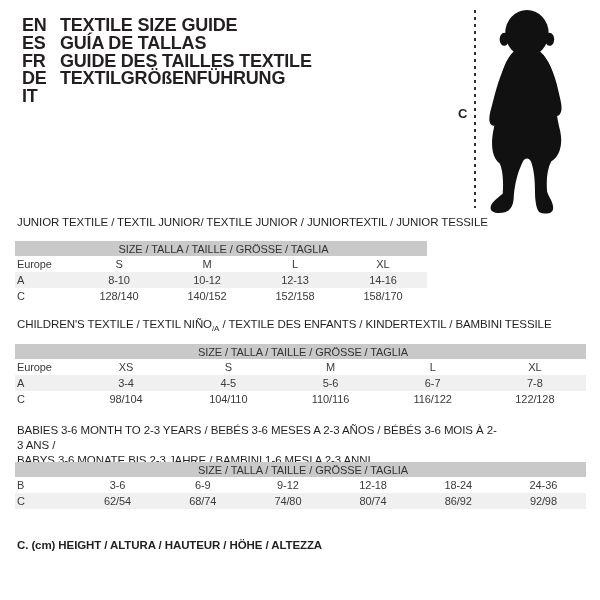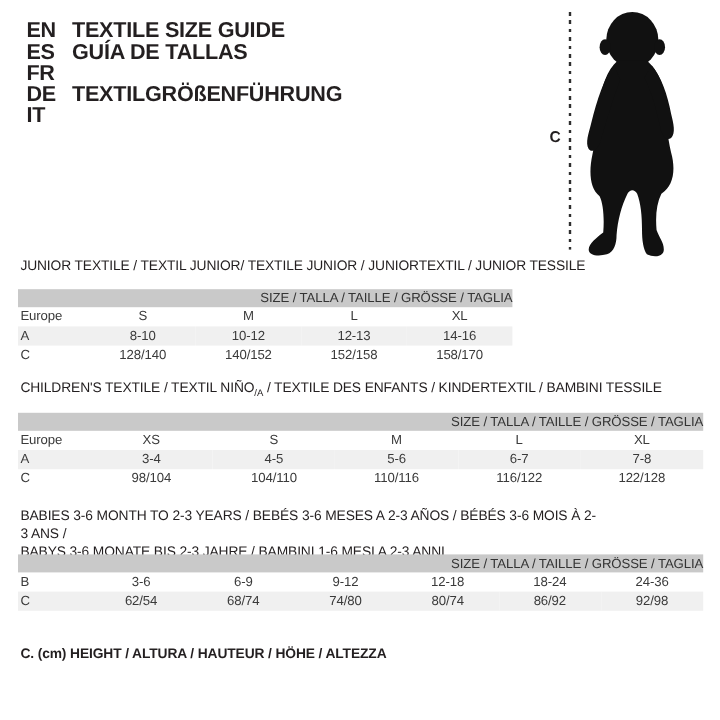--- a/index.html
+++ b/index.html
@@ -25,21 +25,21 @@
   
   .sec-title { position:absolute; font-weight:400; font-size:11.5px;
                letter-spacing:-0.1px; line-height:15px; white-space:nowrap; }
   #junior-title   { left:17px; top:215px; }
   #children-title { left:17px; top:317px; }
   #babies-title   { left:17px; top:423px; white-space:normal; width:480px; }
   .sec-title sub { font-size:8px; }
 
   
   table { position:absolute; border-collapse:collapse; table-layout:fixed; }
-  th.size-bar { background:#c9c9c9; font-weight:400; font-size:11px; text-align:right;
+  th.size-bar { background:#c9c9c9; font-weight:400; font-size:11px; text-align:center;
                 padding:0 0 0 5px; height:15px; color:#333333; letter-spacing:-0.1px; }
   td { font-size:11px; height:16px; text-align:center; vertical-align:middle;
        color:#3a3a3a; padding:0; letter-spacing:-0.1px; }
   td.lbl { text-align:left; padding-left:2px; }
   tr.alt td { background:#f0f0f0; }
   #junior-table   { left:15px; top:241px; width:412px; }
   #children-table { left:15px; top:344px; width:571px; }
   #babies-table   { left:15px; top:462px; width:571px; }
 
   
@@ -53,20 +53,21 @@
   <div class="lang-row">
     <span class="lang-code">EN</span>
     <span>TEXTILE SIZE GUIDE</span>
   </div>
   <div class="lang-row">
     <span class="lang-code">ES</span>
     <span>GUÍA DE TALLAS</span>
   </div>
   <div class="lang-row">
     <span class="lang-code">FR</span>
+    <span>GUIDE DES TAILLES TEXTILE</span>
   </div>
   <div class="lang-row">
     <span class="lang-code">DE</span>
     <span>TEXTILGRÖßENFÜHRUNG</span>
   </div>
   <div class="lang-row">
     <span class="lang-code">IT</span>
   </div>
 </div>
 

